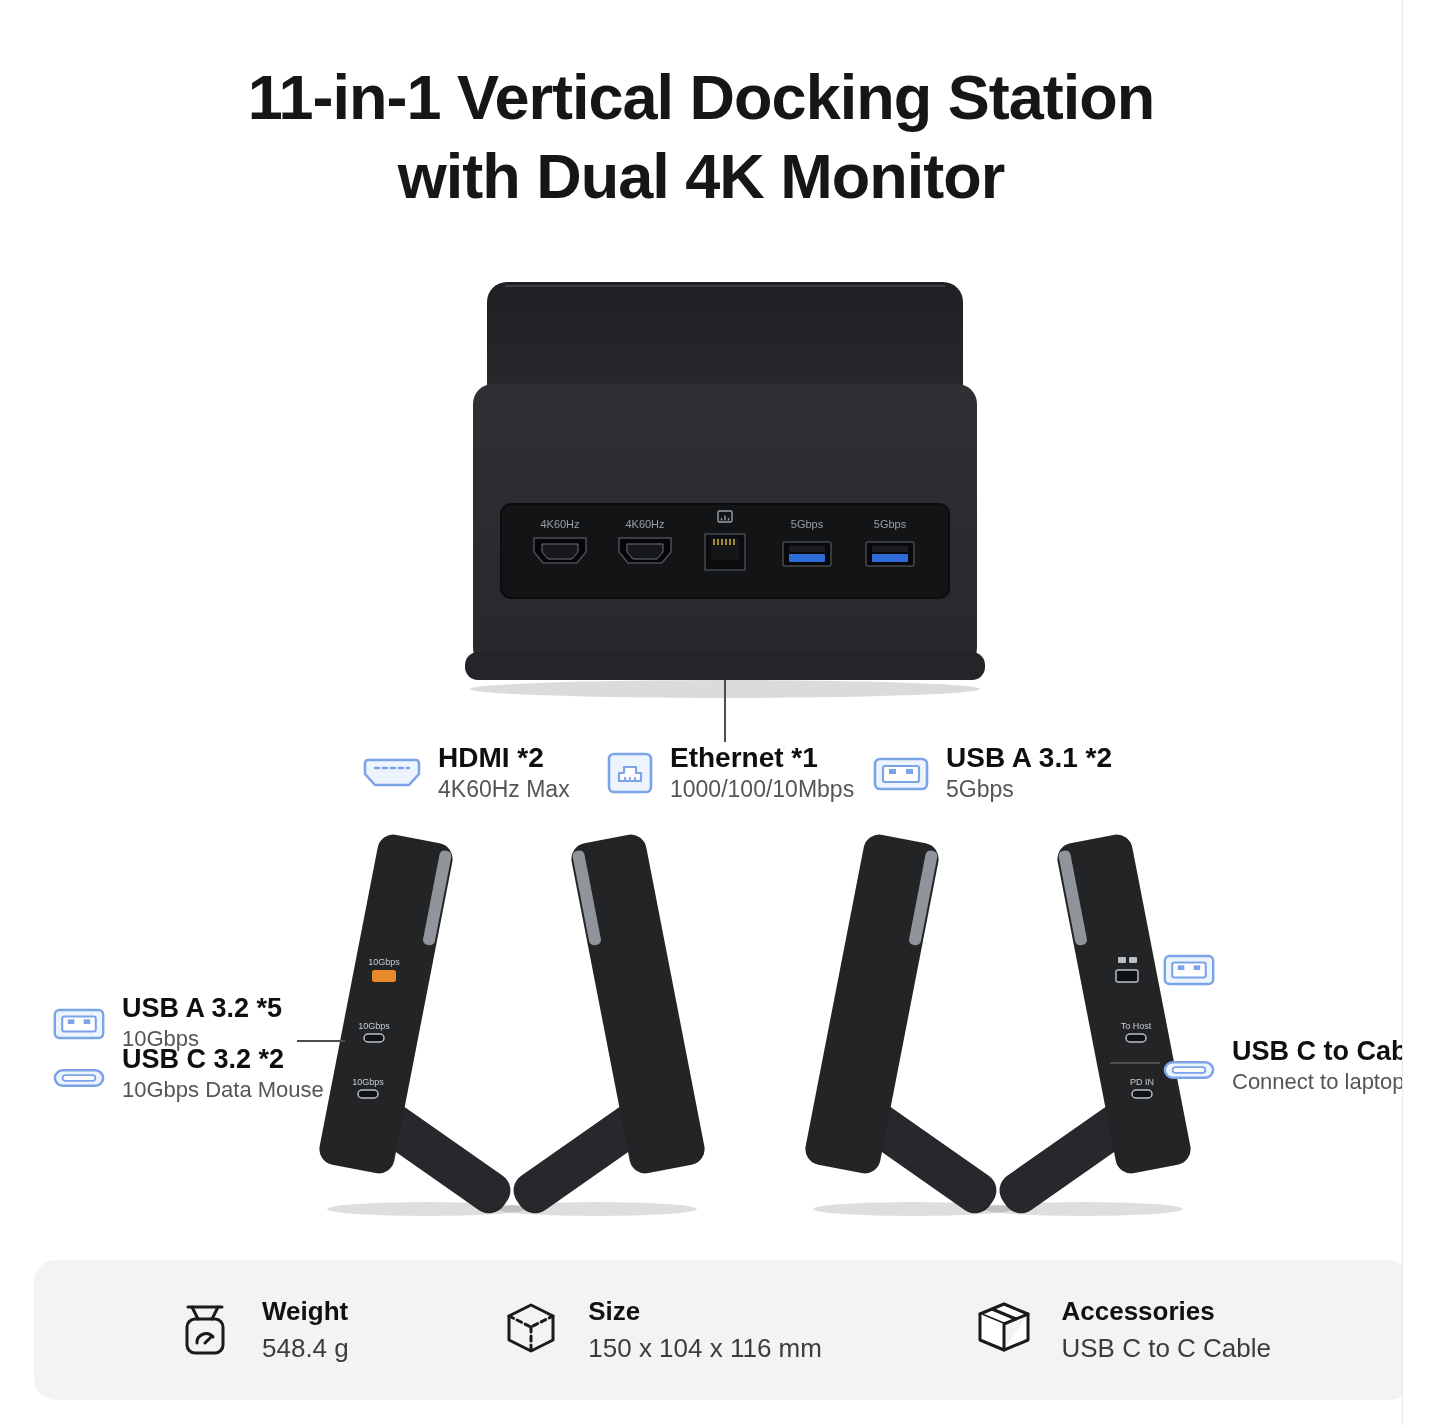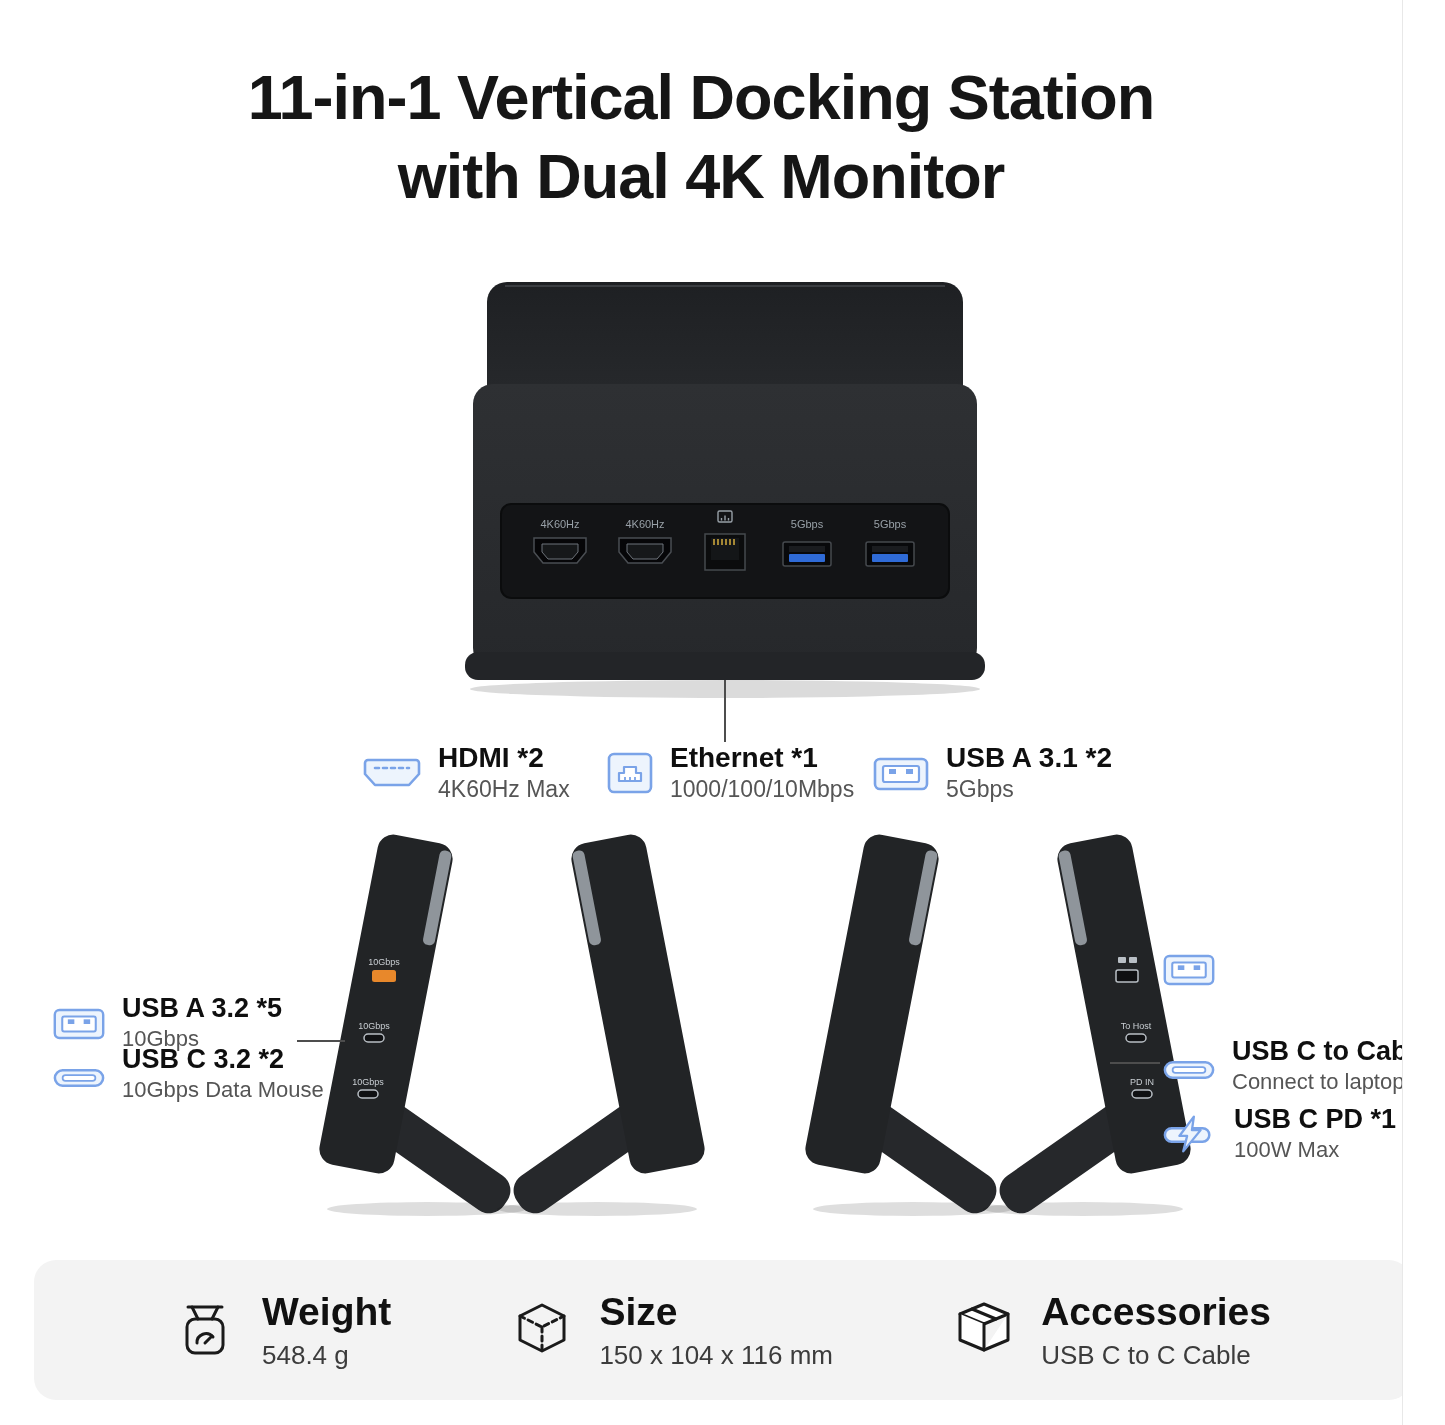--- a/index.html
+++ b/index.html
@@ -22,21 +22,21 @@
   .c-title{font-size:28px;font-weight:bold;color:#0f0f0f;white-space:nowrap;}
   .c-sub{font-size:23px;color:#555;margin-top:2px;white-space:nowrap;}
   .side-callout .c-title{font-size:27px;}
   .side-callout .c-sub{font-size:22px;}
   .band{
     position:absolute;left:34px;top:1260px;width:1377px;height:140px;
     background:#f3f3f3;border-radius:22px;display:flex;align-items:center;
     justify-content:space-between;padding:0 140px;box-sizing:border-box;
   }
   .spec{display:flex;align-items:center;gap:26px;}
-  .spec-title{font-size:39px;font-weight:bold;color:#111;}
+  .spec-title{font-size:26px;font-weight:bold;color:#111;}
   .spec-value{font-size:26px;color:#3c3c3c;margin-top:6px;white-space:nowrap;}
   svg text{font-family:"Liberation Sans",sans-serif;}
 </style>
 </head>
 <body>
 
 <div class="canvas">
 
   <div class="title">
     <div>11-in-1 Vertical Docking Station</div>
@@ -224,30 +224,20 @@
     <svg class="icon" width="54" height="22" viewBox="0 0 56 22" style="margin-top:8px">
       <rect x="3" y="3" width="50" height="16" rx="8" fill="#edf4fd" stroke="#7aa3e8" stroke-width="2.6"></rect>
       <rect x="11" y="8" width="34" height="6" rx="3" fill="#fff" stroke="#7aa3e8" stroke-width="1.8"></rect>
     </svg>
     <div>
       <div class="c-title">USB C to Cable</div>
       <div class="c-sub">Connect to laptop</div>
     </div>
   </div>
 
-  <div class="callout side-callout" style="left:1162px;top:1104px;">
-    <svg class="icon" width="56" height="40" viewBox="0 0 58 40">
-      <rect x="3" y="14" width="46" height="14" rx="7" fill="#edf4fd" stroke="#7aa3e8" stroke-width="2.6"></rect>
-      <path d="M33 2 L18 22 h8 L22 38 L40 16 h-9 z" fill="#edf4fd" stroke="#7aa3e8" stroke-width="2.4" stroke-linejoin="round"></path>
-    </svg>
-    <div>
-      <div class="c-title">USB C PD *1</div>
-      <div class="c-sub">100W Max</div>
-    </div>
-  </div>
 
   <div class="band">
     <div class="spec">
       <svg width="62" height="62" viewBox="0 0 62 62" fill="none" stroke="#1a1a1a" stroke-width="3" stroke-linecap="round" stroke-linejoin="round">
         <path d="M14 8 H48"></path>
         <path d="M18 8 L24 20 M44 8 L38 20"></path>
         <rect x="13" y="20" width="36" height="34" rx="8"></rect>
         <path d="M23 44 a9 9 0 0 1 16 -6"></path>
         <path d="M31 44 l7 -7"></path>
       </svg>

